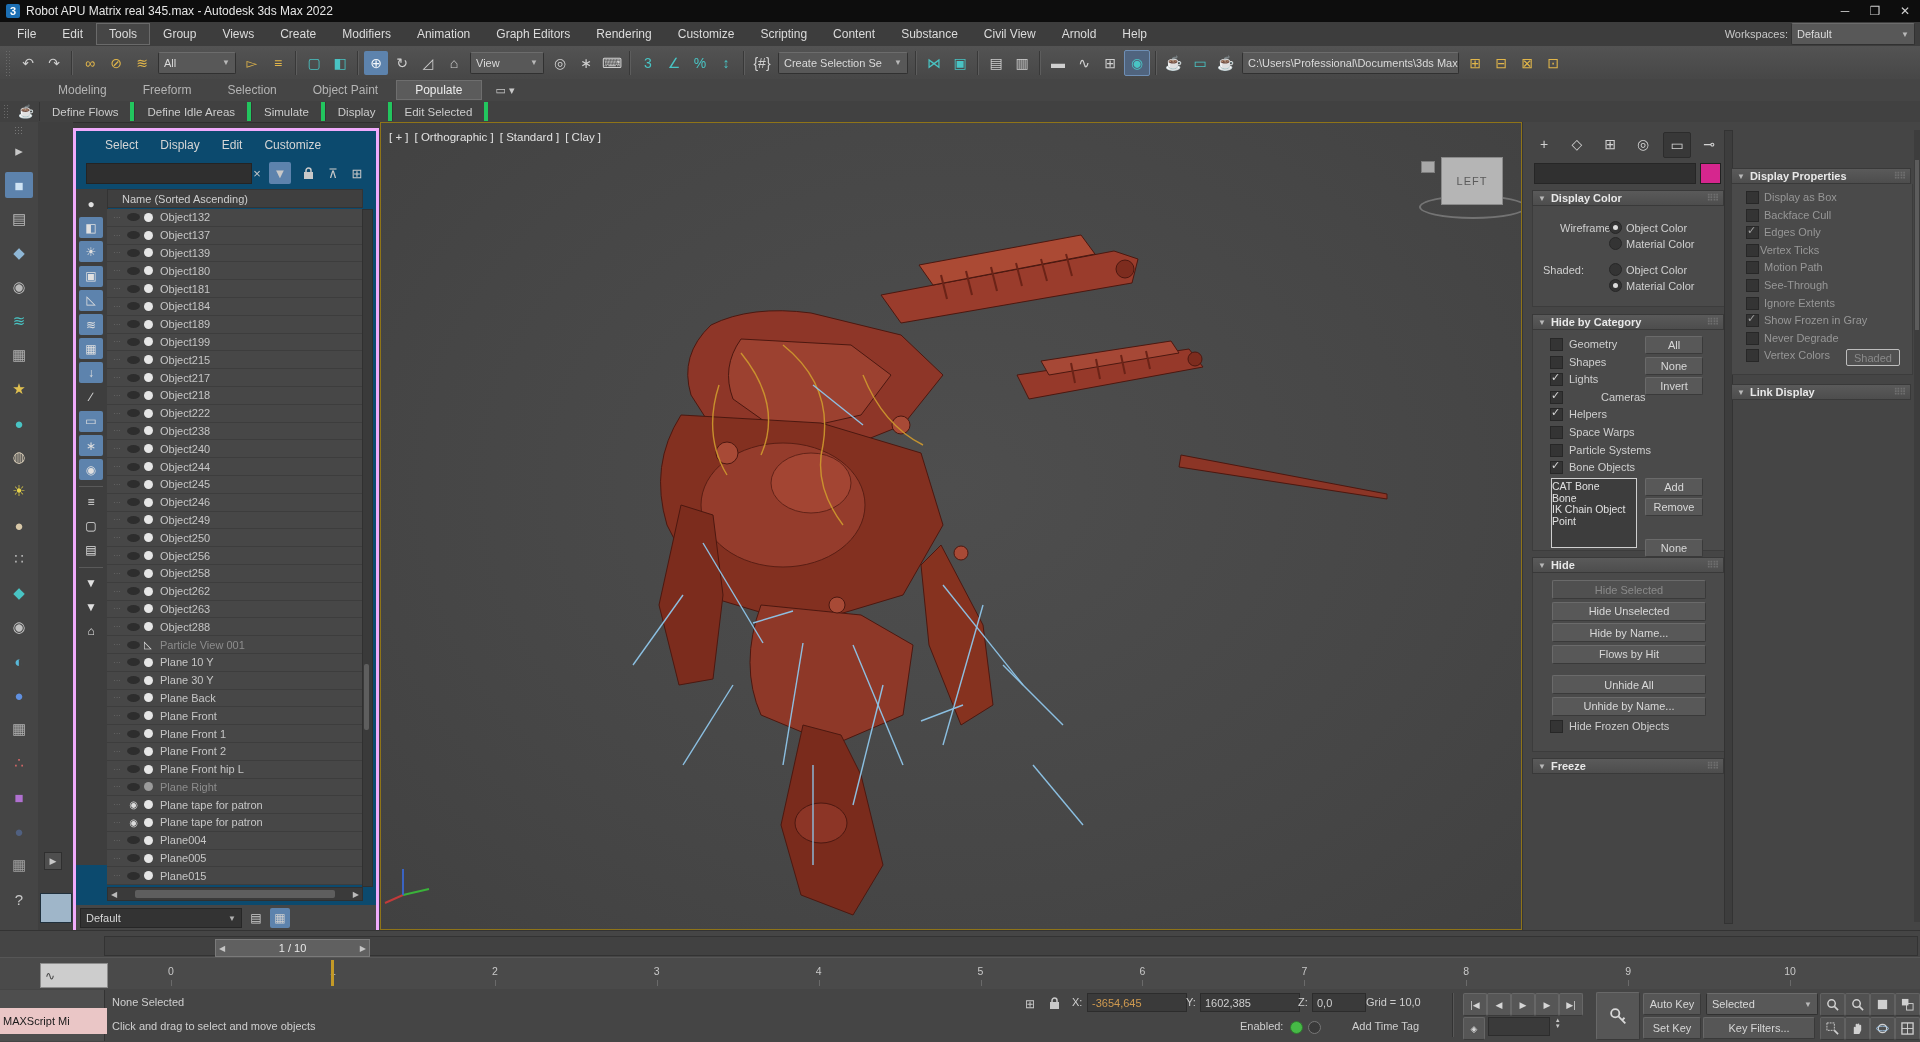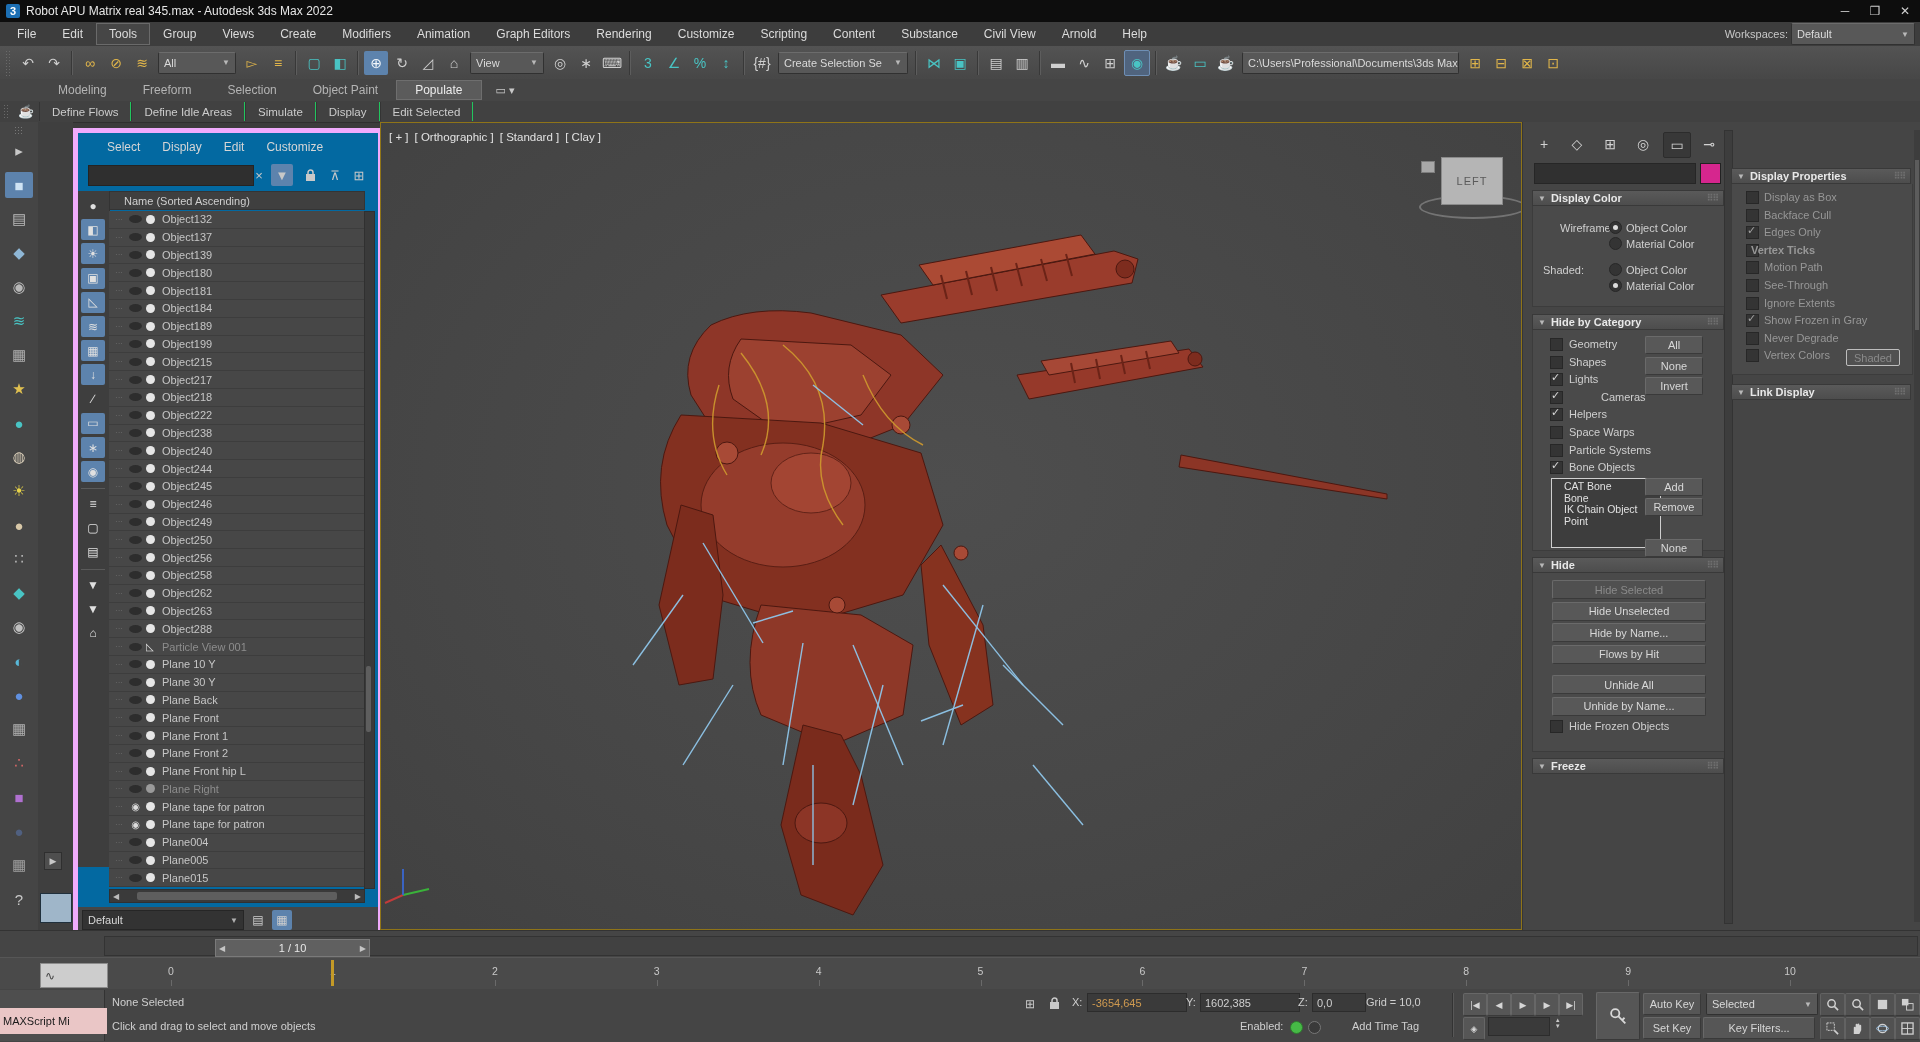--- a/index.html
+++ b/index.html
@@ -31,32 +31,32 @@
   .dd{background:#585858;border:1px solid #313131;border-top-color:#6c6c6c;color:#dadada;font-size:11px;
       height:20px;display:flex;align-items:center;padding:0 5px;margin:0 3px;border-radius:2px;white-space:nowrap;overflow:hidden;}
   .dd .arr{margin-left:auto;font-size:8px;color:#b8b8b8;padding-left:6px;}
   
   #ribbontabs{left:0;top:79px;width:1920px;height:22px;background:#454545;border-bottom:1px solid #353535;
               display:flex;align-items:center;padding-left:40px;}
   .rtab{padding:2px 18px;color:#b4b4b4;font-size:12px;}
   .rtab.active{background:#5b5b5b;border:1px solid #6e6e6e;color:#ececec;}
   #ribbonrow{left:0;top:101px;width:1920px;height:21px;background:#414141;border-bottom:1px solid #303030;
              display:flex;align-items:center;}
-  .rbtn{padding:2px 12px;color:#cccccc;font-size:11.5px;border-right:1px solid #22c55e;border-left:1px solid #343434;height:15px;display:flex;align-items:center;}
+  .rbtn{padding:2px 12px;color:#cccccc;font-size:11.5px;border-right:4px solid #22c55e;border-left:1px solid #343434;height:15px;display:flex;align-items:center;}
   
   #lefttoolbar{left:0;top:122px;width:38px;height:808px;background:#454545;border-right:1px solid #373737;}
   .ltool{position:absolute;left:5px;width:28px;height:26px;display:flex;align-items:center;justify-content:center;
          font-size:15px;border-radius:2px;}
   .ltool.sel{background:#5d83ad;}
   #dockgap{left:38px;top:122px;width:35px;height:808px;background:#3f3f3f;}
   #flyoutbtn{left:44px;top:852px;width:16px;height:16px;background:#4e4e4e;border:1px solid #2f2f2f;
              color:#c8c8c8;font-size:9px;display:flex;align-items:center;justify-content:center;}
   #layouttab{left:40px;top:893px;width:30px;height:28px;background:#9fb6c9;border:1px solid #20303c;}
   
-  #explorer{left:73px;top:128px;width:300px;height:800px;background:#0369a1;border:5px solid #f0abfc;}
+  #explorer{left:73px;top:128px;width:300px;height:800px;background:#0c4a6e;border:3px solid #f0abfc;}
   #exp-menu{position:absolute;left:0;top:0;width:100%;height:28px;display:flex;align-items:center;padding-left:18px;box-sizing:border-box;}
   .expmenuitem{padding:3px 11px;font-size:12px;color:#d6d6d6;}
   #exp-search{position:absolute;left:10px;top:32px;width:156px;height:19px;background:#2f2f2f;border:1px solid #242424;
               color:#ddd;font-size:11px;padding:0 4px;}
   .expsrchicon{position:absolute;top:31px;width:22px;height:22px;display:flex;align-items:center;justify-content:center;
                font-size:13px;color:#c8c8c8;border-radius:2px;}
   #exp-header{position:absolute;left:31px;top:58px;width:256px;height:19px;background:#3f3f3f;border:1px solid #343434;
               font-size:11px;color:#cfcfcf;display:flex;align-items:center;padding-left:14px;box-sizing:border-box;}
   #exp-filters{position:absolute;left:0;top:58px;width:31px;height:676px;background:#3e3e3e;border-right:1px solid #333;}
   .expfilter{position:absolute;left:3px;width:24px;height:21px;display:flex;align-items:center;justify-content:center;
@@ -107,21 +107,21 @@
   .cplabel.dim{color:#979797;}
   .radio{position:absolute;width:11px;height:11px;border-radius:50%;background:#343434;border:1px solid #272727;}
   .radio.on::after{content:"";position:absolute;left:3px;top:3px;width:5px;height:5px;border-radius:50%;background:#dcdcdc;}
   .cb{position:absolute;width:11px;height:11px;background:#343434;border:1px solid #272727;}
   .cb.on::after{content:"✓";position:absolute;left:0px;top:-3px;font-size:11px;color:#d8d8d8;}
   .cb.dimchk.on::after{color:#a2a2a2;}
   .pbtn{position:absolute;background:#585858;border:1px solid #6a6a6a;border-bottom-color:#3a3a3a;border-right-color:#3a3a3a;
         color:#d8d8d8;font-size:11px;display:flex;align-items:center;justify-content:center;border-radius:2px;}
   .pbtn.dis{color:#8a8a8a;background:#505050;}
   #cp-listbox{position:absolute;background:#3d3d3d;border:1px solid #cfcfcf;font-size:10.5px;color:#e0e0e0;
-              padding:2px 12px;line-height:11.5px;}
+              padding:2px 0;line-height:11.5px;}
   #cp1scroll{position:absolute;left:201px;top:8px;width:7px;height:792px;background:#3d3d3d;border:1px solid #333;}
   #cp2scroll{position:absolute;left:391px;top:8px;width:6px;height:792px;background:#3d3d3d;}
   #cp2thumb{position:absolute;left:1px;top:30px;width:4px;height:170px;background:#5c5c5c;}
   
   #timeslider{left:0;top:930px;width:1920px;height:27px;background:#454545;border-top:1px solid #333;}
   #ts-track{position:absolute;left:104px;top:5px;width:1812px;height:18px;background:#414141;border:1px solid #333;}
   #ts-handle{position:absolute;left:110px;top:2px;width:153px;height:16px;background:#606060;border:1px solid #7a7a7a;
              display:flex;align-items:center;justify-content:center;font-size:11px;color:#e8e8e8;}
   #ts-handle .h-arr{position:absolute;font-size:8px;color:#c4c4c4;}
   #trackbar{left:0;top:957px;width:1920px;height:32px;background:#4a4a4a;border-top:1px solid #565656;border-bottom:1px solid #333;}
@@ -778,21 +778,21 @@
           <span class="grip">⠿⠿</span>
         </div>
         <div class="rollbox" style="left: 208px; top: 62px; width: 180px; height: 190px;">
           <div class="cb dimchk" style="left: 14px; top: 7px;"></div>
           <div class="cplabel dim" style="left: 32px; top: 7px;">Display as Box</div>
           <div class="cb dimchk" style="left: 14px; top: 24.6px;"></div>
           <div class="cplabel dim" style="left: 32px; top: 24.6px;">Backface Cull</div>
           <div class="cb dimchk on" style="left: 14px; top: 42.2px;"></div>
           <div class="cplabel dim" style="left: 32px; top: 42.2px;">Edges Only</div>
           <div class="cb dimchk" style="left: 14px; top: 59.8px;"></div>
-          <div class="cplabel dim" style="left: 19px; top: 59.8px; font-weight: bold;">Vertex Ticks</div>
+          <div class="cplabel dim" style="left: 28px; top: 59.8px;">Vertex Ticks</div>
           <div class="cb dimchk" style="left: 14px; top: 77.4px;"></div>
           <div class="cplabel dim" style="left: 32px; top: 77.4px;">Motion Path</div>
           <div class="cb dimchk" style="left: 14px; top: 95px;"></div>
           <div class="cplabel dim" style="left: 32px; top: 95px;">See-Through</div>
           <div class="cb dimchk" style="left: 14px; top: 112.6px;"></div>
           <div class="cplabel dim" style="left: 32px; top: 112.6px;">Ignore Extents</div>
           <div class="cb dimchk on" style="left: 14px; top: 130.2px;"></div>
           <div class="cplabel dim" style="left: 32px; top: 130.2px;">Show Frozen in Gray</div>
           <div class="cb dimchk" style="left: 14px; top: 147.8px;"></div>
           <div class="cplabel dim" style="left: 32px; top: 147.8px;">Never Degrade</div>

